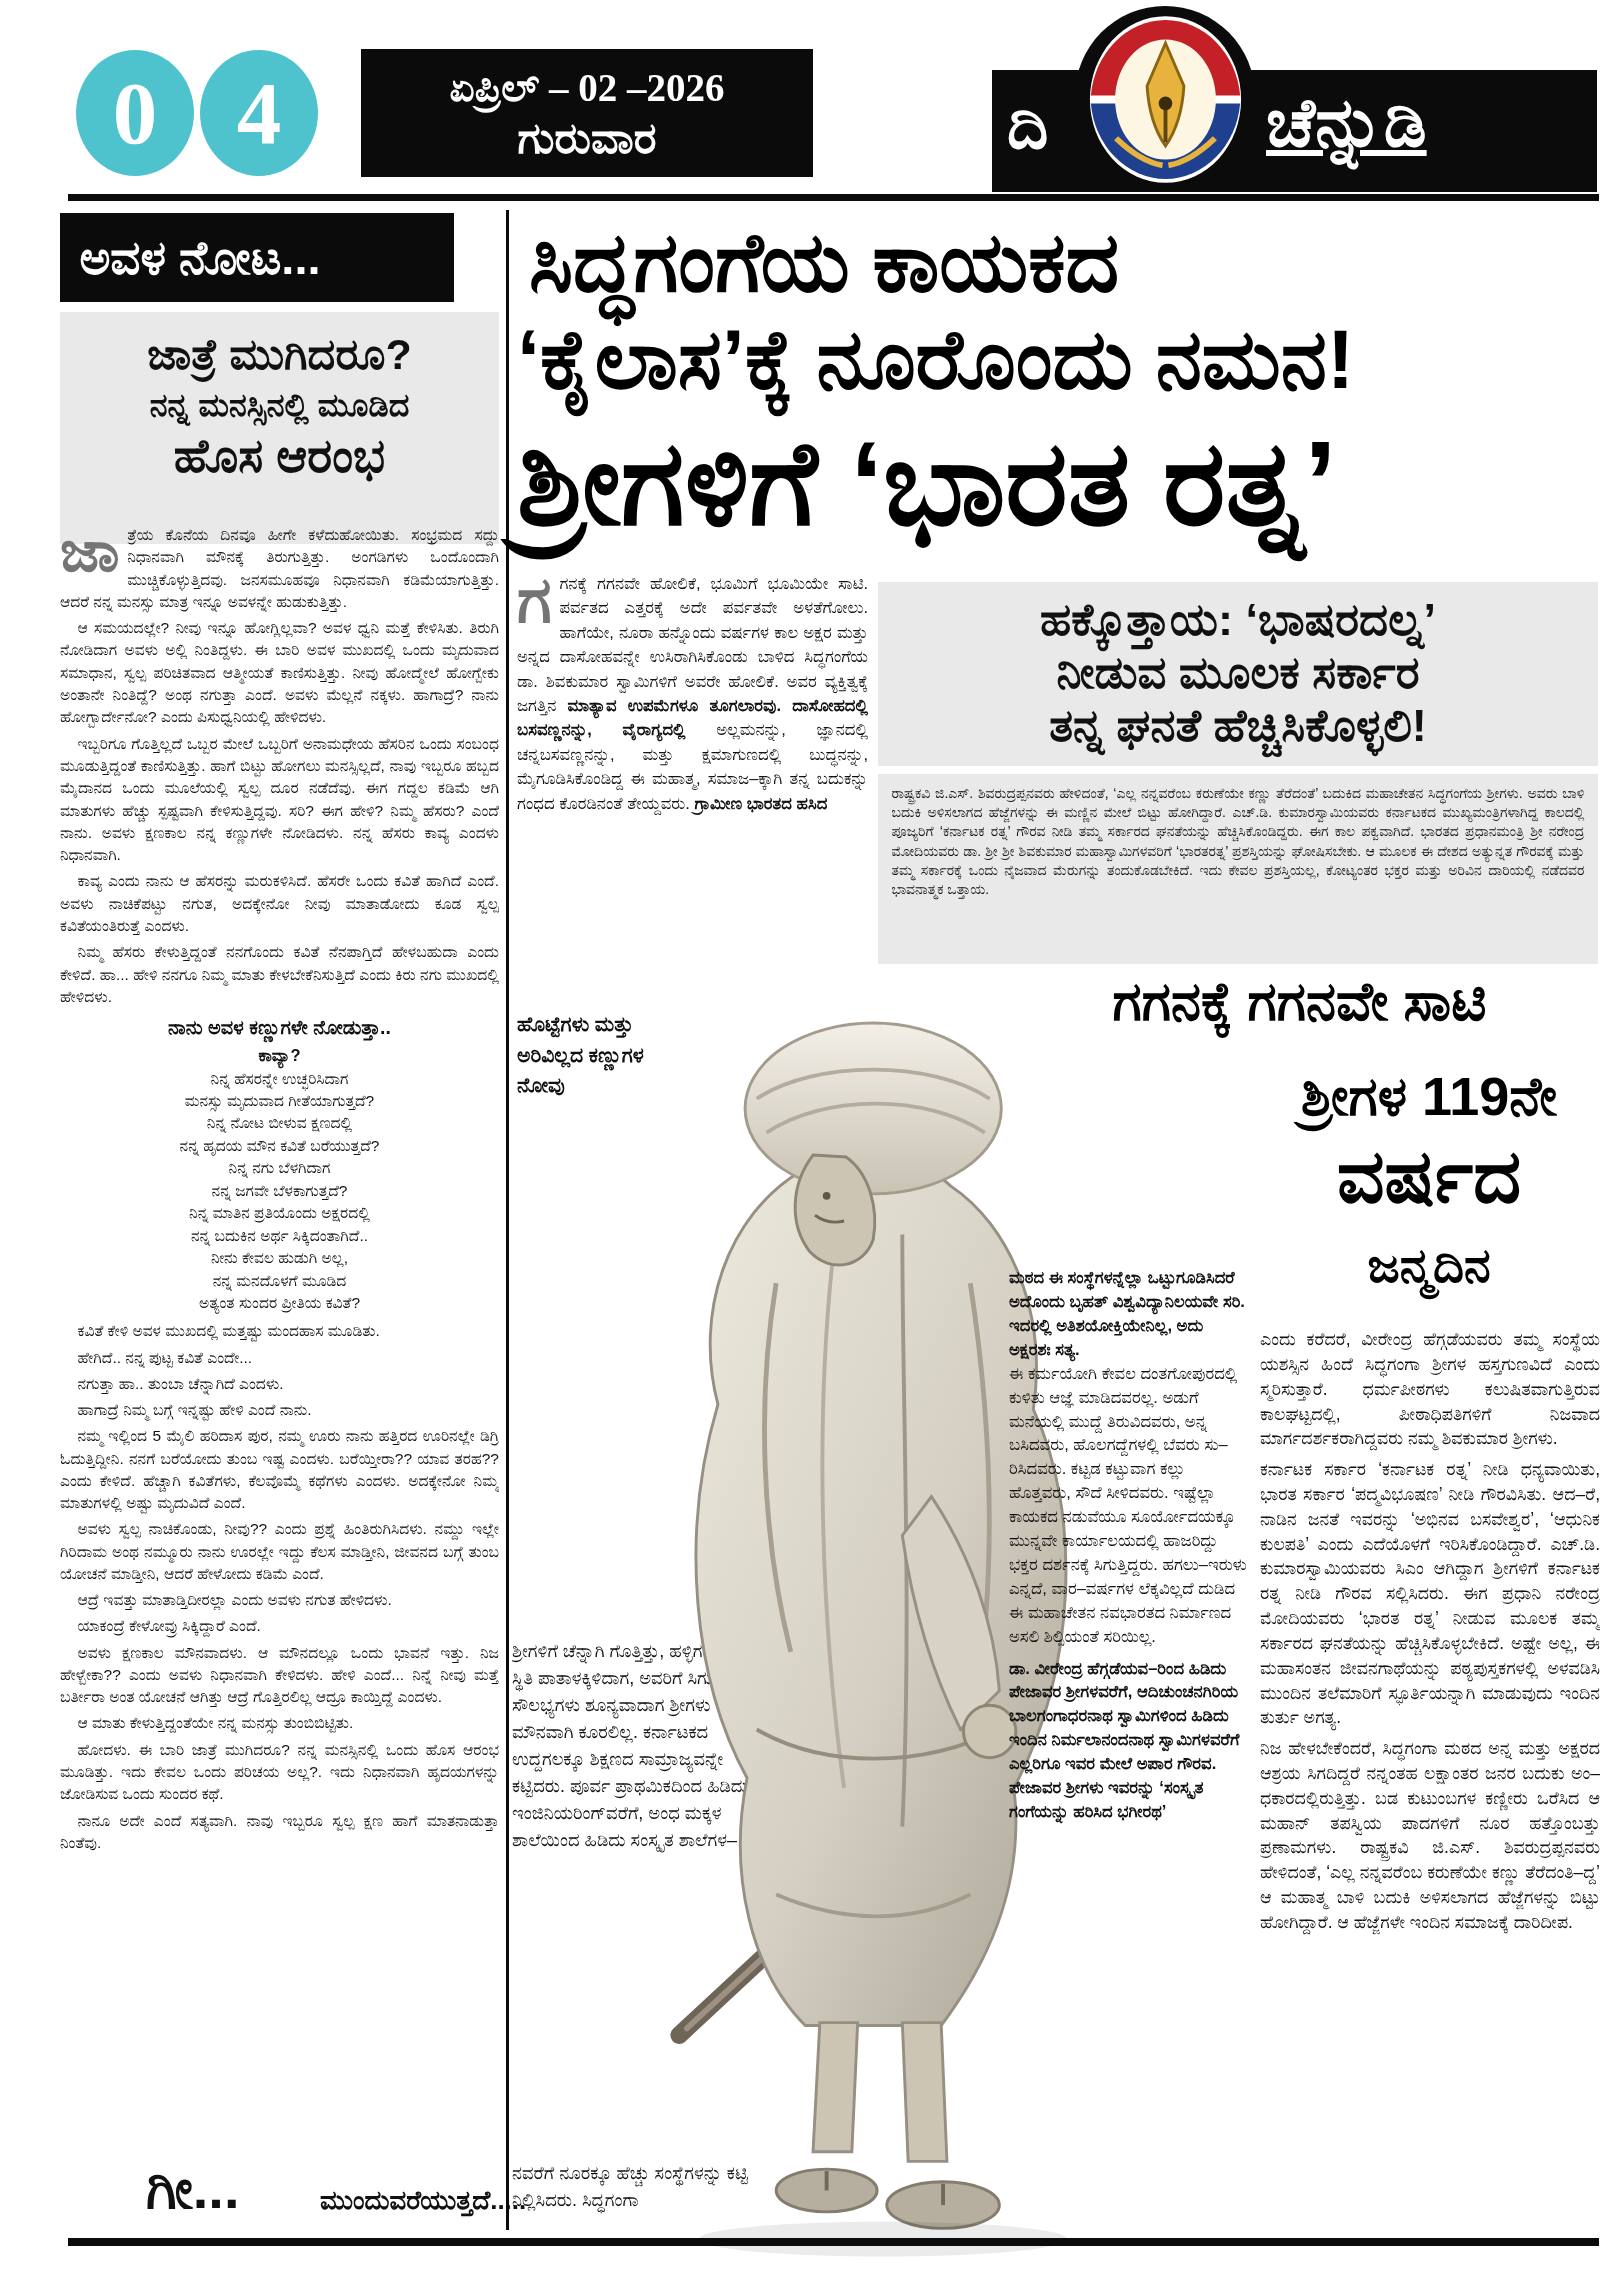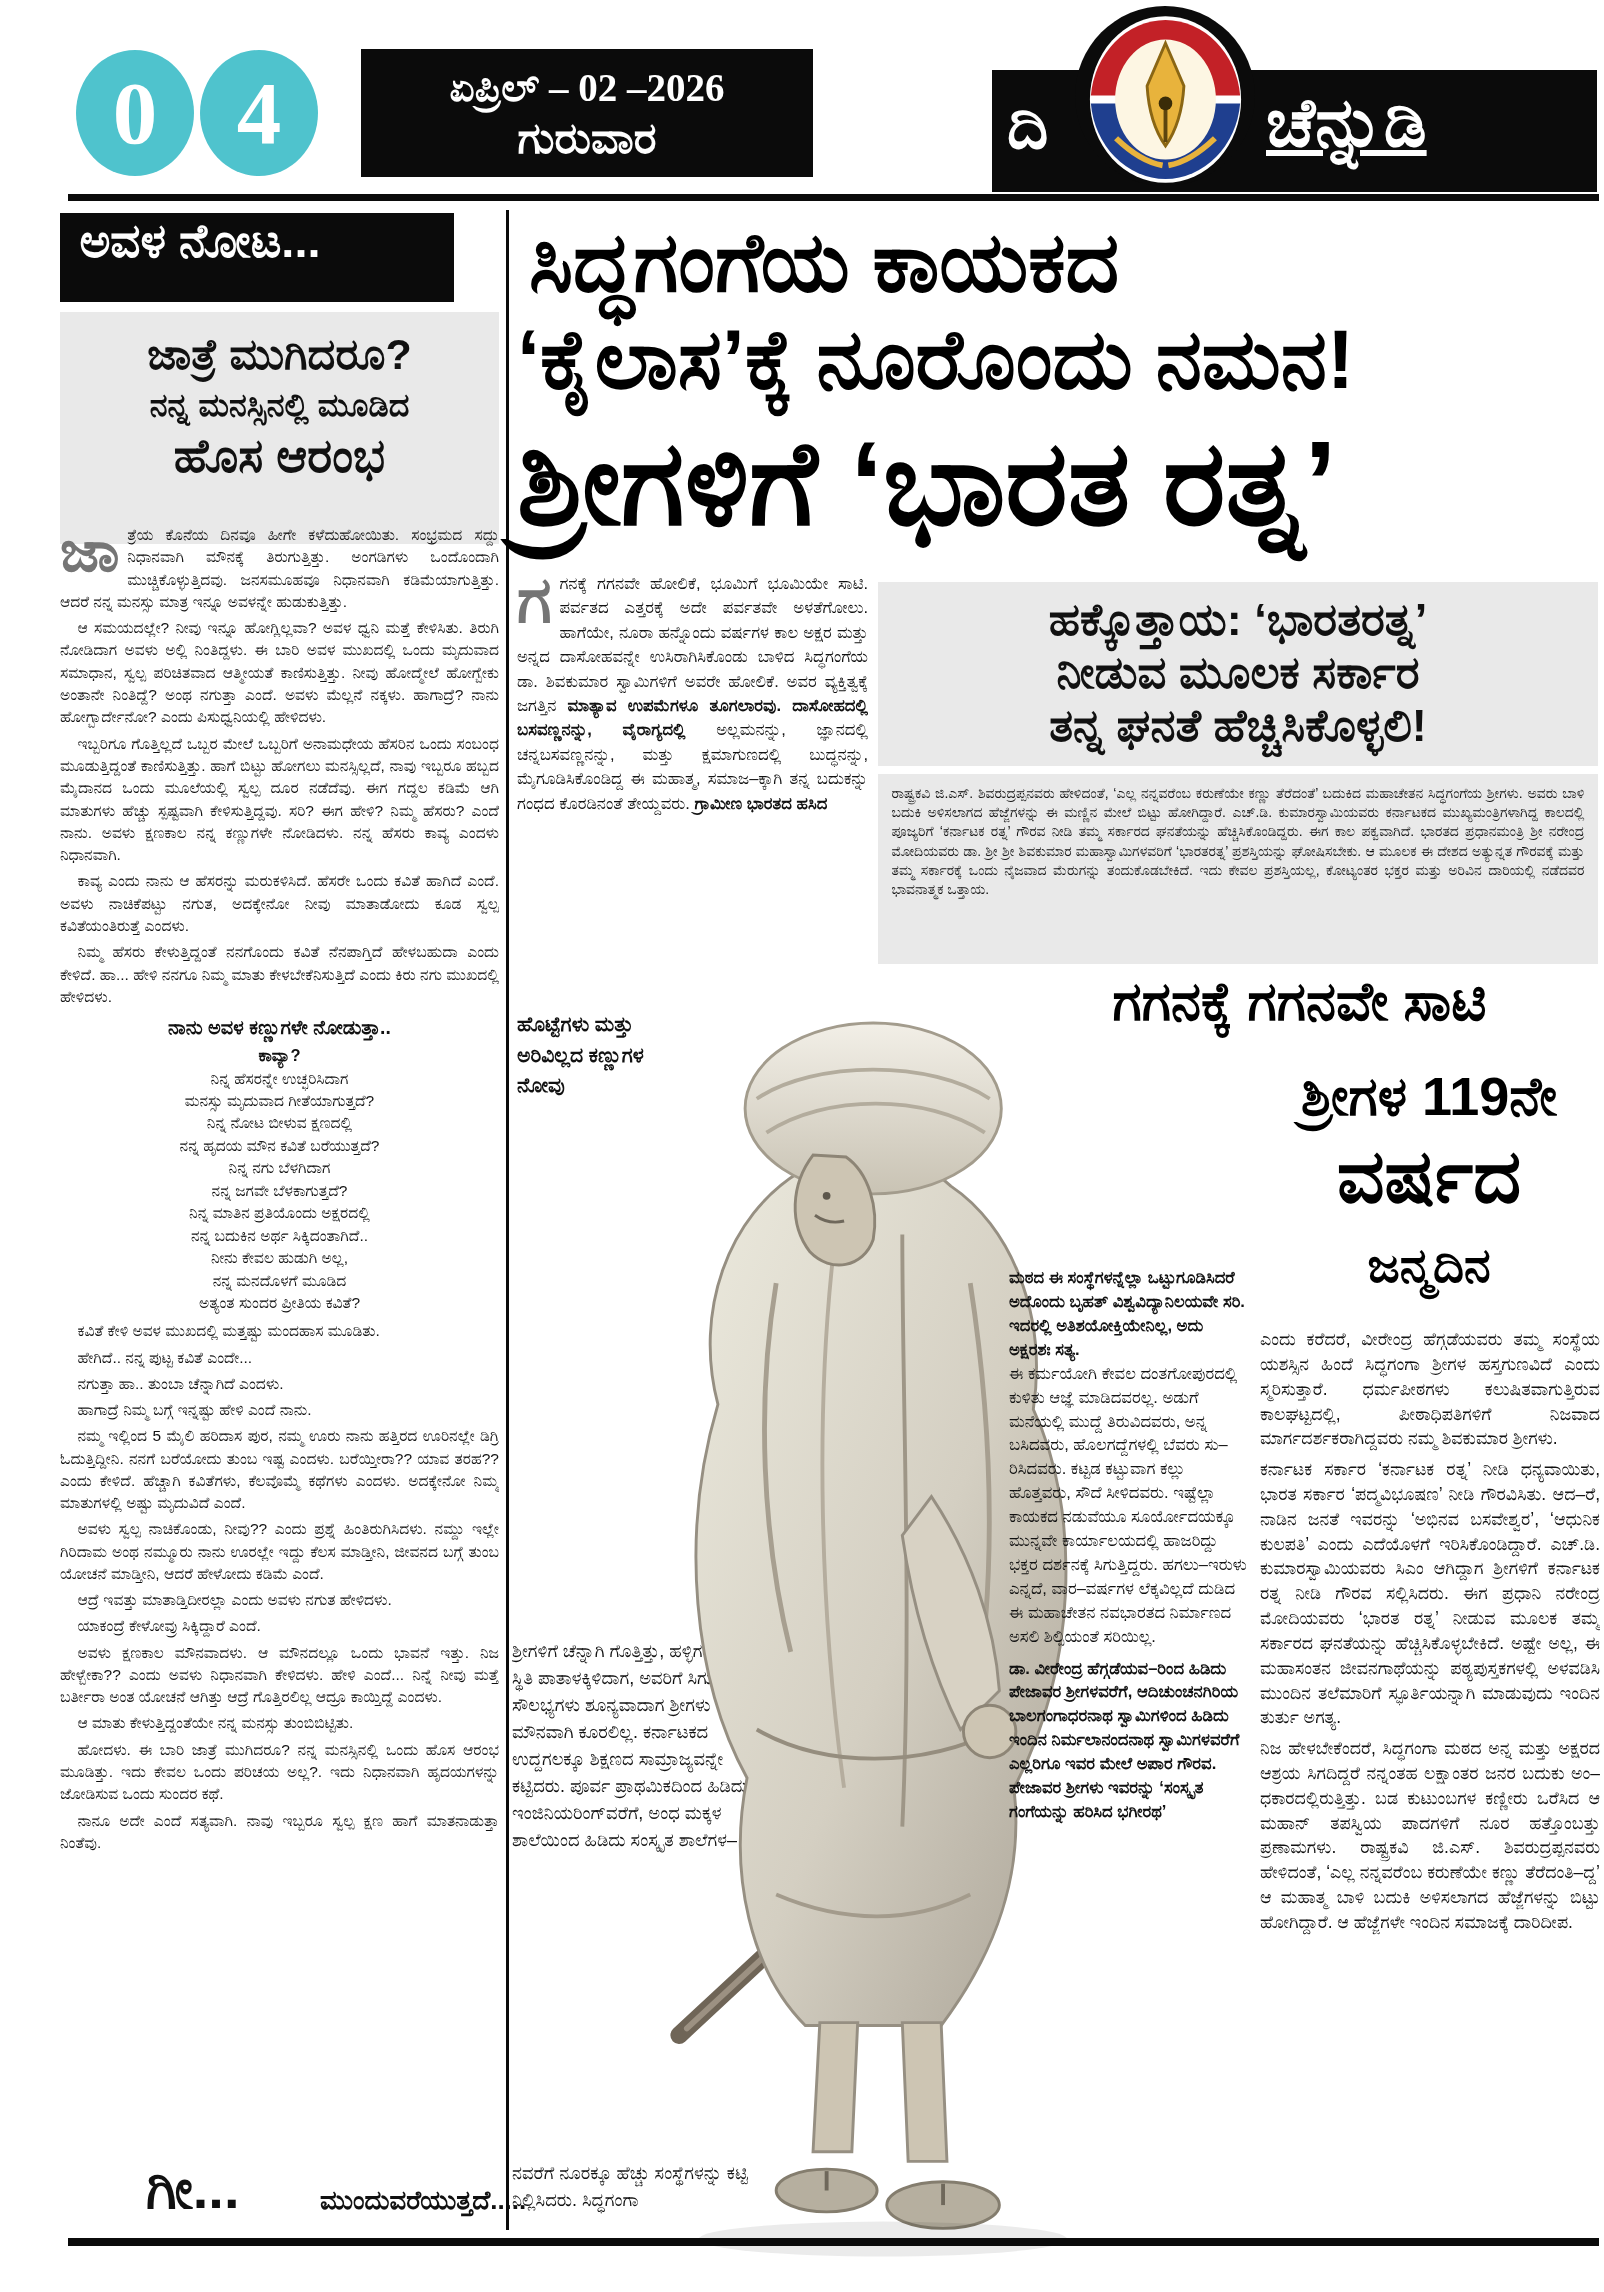--- a/index.html
+++ b/index.html
@@ -54,21 +54,21 @@
     <path d="M158 92 A78 86 0 0 1 81 170 A78 86 0 0 1 4 92 Z" fill="#1f3f8f"></path>
     <ellipse cx="81" cy="88" rx="52" ry="62" fill="#fdf6e3"></ellipse>
     <path d="M81 30 L100 74 C98 108 88 126 81 136 C74 126 64 108 62 74 Z" fill="#e8b33c" stroke="#8a6614" stroke-width="3"></path>
     <line x1="81" y1="96" x2="81" y2="132" stroke="#5d450e" stroke-width="4"></line>
     <circle cx="81" cy="92" r="7" fill="#3a2c08"></circle>
     <path d="M30 128 Q55 152 78 156" stroke="#e8b33c" stroke-width="6" fill="none"></path>
     <path d="M132 128 Q107 152 84 156" stroke="#e8b33c" stroke-width="6" fill="none"></path>
   </svg>
   <div class="abs rule" style="left:68px;top:194px;width:1531px;height:6.8px;"></div>
 
-  <div class="abs banner" style="left:60px;top:213px;width:394px;height:89px;display:flex;">
+  <div class="abs banner" style="left:60px;top:213px;width:394px;height:89px;display:flex;align-items:center;">
     <span class="white b" style="font-size:47px;padding-left:19.4px;">ಅವಳ ನೋಟ...</span>
   </div>
   <div class="abs graybox c" style="left:60px;top:312px;width:439px;height:232px;">
     <div class="b" style="font-size:43px;margin-top:17.5px;">ಜಾತ್ರೆ ಮುಗಿದರೂ?</div>
     <div class="b" style="font-size:32px;margin-top:7.8px;">ನನ್ನ ಮನಸ್ಸಿನಲ್ಲಿ ಮೂಡಿದ</div>
     <div class="b" style="font-size:47px;margin-top:3.9px;">ಹೊಸ ಆರಂಭ</div>
   </div>
 
   <div class="abs story just clip" style="left:60px;top:524px;width:439px;height:1638px;font-size:15.5px;line-height:1.44;">
     <p class="noind">
@@ -109,21 +109,21 @@
   <div class="abs b" style="left:146px;top:2156px;font-size:56px;">ಗೀ...</div>
   <div class="abs b" style="left:320px;top:2185px;font-size:26px;">ಮುಂದುವರೆಯುತ್ತದೆ.....</div>
 
   <div class="abs rule" style="left:506px;top:210px;width:2.9px;height:2020px;"></div>
 
   <div class="abs headline" style="left:529px;top:215px;width:1072px;font-size:83px;">ಸಿದ್ಧಗಂಗೆಯ ಕಾಯಕದ</div>
   <div class="abs headline" style="left:517px;top:312px;width:1087px;font-size:83px;">‘ಕೈಲಾಸ’ಕ್ಕೆ ನೂರೊಂದು ನಮನ!</div>
   <div class="abs headline" style="left:517px;top:415px;width:1087px;font-size:118px;">ಶ್ರೀಗಳಿಗೆ ‘ಭಾರತ ರತ್ನ’</div>
 
   <div class="abs graybox c" style="left:878px;top:582px;width:720px;height:184px;">
-    <div class="b" style="font-size:45px;margin-top:11.6px;">ಹಕ್ಕೊತ್ತಾಯ: ‘ಭಾರತರತ್ನ’</div>
+    <div class="b" style="font-size:45px;margin-top:11.6px;">ಹಕ್ಕೊತ್ತಾಯ: ‘ಭಾಷರದಲ್ನ’</div>
     <div class="b" style="font-size:45px;">ನೀಡುವ ಮೂಲಕ ಸರ್ಕಾರ</div>
     <div class="b" style="font-size:45px;">ತನ್ನ ಘನತೆ ಹೆಚ್ಚಿಸಿಕೊಳ್ಳಲಿ!</div>
   </div>
 
   <div class="abs graybox just clip" style="left:878px;top:774px;width:720px;height:190px;font-size:14px;line-height:1.38;padding:9.7px 13.6px;box-sizing:border-box;">ರಾಷ್ಟ್ರಕವಿ ಜಿ.ಎಸ್. ಶಿವರುದ್ರಪ್ಪನವರು ಹೇಳಿದಂತೆ, ‘ಎಲ್ಲ ನನ್ನವರೆಂಬ ಕರುಣೆಯೇ ಕಣ್ಣು ತೆರೆದಂತೆ’ ಬದುಕಿದ ಮಹಾಚೇತನ ಸಿದ್ಧಗಂಗೆಯ ಶ್ರೀಗಳು. ಅವರು ಬಾಳಿ ಬದುಕಿ ಅಳಿಸಲಾಗದ ಹೆಜ್ಜೆಗಳನ್ನು ಈ ಮಣ್ಣಿನ ಮೇಲೆ ಬಿಟ್ಟು ಹೋಗಿದ್ದಾರೆ. ಎಚ್.ಡಿ. ಕುಮಾರಸ್ವಾಮಿಯವರು ಕರ್ನಾಟಕದ ಮುಖ್ಯಮಂತ್ರಿಗಳಾಗಿದ್ದ ಕಾಲದಲ್ಲಿ ಪೂಜ್ಯರಿಗೆ ‘ಕರ್ನಾಟಕ ರತ್ನ’ ಗೌರವ ನೀಡಿ ತಮ್ಮ ಸರ್ಕಾರದ ಘನತೆಯನ್ನು ಹೆಚ್ಚಿಸಿಕೊಂಡಿದ್ದರು. ಈಗ ಕಾಲ ಪಕ್ವವಾಗಿದೆ. ಭಾರತದ ಪ್ರಧಾನಮಂತ್ರಿ ಶ್ರೀ ನರೇಂದ್ರ ಮೋದಿಯವರು ಡಾ. ಶ್ರೀ ಶ್ರೀ ಶಿವಕುಮಾರ ಮಹಾಸ್ವಾಮಿಗಳವರಿಗೆ ‘ಭಾರತರತ್ನ’ ಪ್ರಶಸ್ತಿಯನ್ನು ಘೋಷಿಸಬೇಕು. ಆ ಮೂಲಕ ಈ ದೇಶದ ಅತ್ಯುನ್ನತ ಗೌರವಕ್ಕೆ ಮತ್ತು ತಮ್ಮ ಸರ್ಕಾರಕ್ಕೆ ಒಂದು ನೈಜವಾದ ಮೆರುಗನ್ನು ತಂದುಕೊಡಬೇಕಿದೆ. ಇದು ಕೇವಲ ಪ್ರಶಸ್ತಿಯಲ್ಲ, ಕೋಟ್ಯಂತರ ಭಕ್ತರ ಮತ್ತು ಅರಿವಿನ ದಾರಿಯಲ್ಲಿ ನಡೆದವರ ಭಾವನಾತ್ಮಕ ಒತ್ತಾಯ.</div>
 
   <div class="abs just clip" style="left:517px;top:571px;width:351px;height:433px;font-size:16.5px;line-height:1.48;">
     <span class="dropcap" style="font-size:64px;">ಗ</span>
     <span>ಗನಕ್ಕೆ ಗಗನವೇ ಹೋಲಿಕೆ, ಭೂಮಿಗೆ ಭೂಮಿಯೇ ಸಾಟಿ. ಪರ್ವತದ ಎತ್ತರಕ್ಕೆ ಅದೇ ಪರ್ವತವೇ ಅಳತೆಗೋಲು. ಹಾಗೆಯೇ, ನೂರಾ ಹನ್ನೊಂದು ವರ್ಷಗಳ ಕಾಲ ಅಕ್ಷರ ಮತ್ತು ಅನ್ನದ ದಾಸೋಹವನ್ನೇ ಉಸಿರಾಗಿಸಿಕೊಂಡು ಬಾಳಿದ ಸಿದ್ಧಗಂಗೆಯ ಡಾ. ಶಿವಕುಮಾರ ಸ್ವಾಮಿಗಳಿಗೆ ಅವರೇ ಹೋಲಿಕೆ. ಅವರ ವ್ಯಕ್ತಿತ್ವಕ್ಕೆ ಜಗತ್ತಿನ</span>
     <span class="b">ಮಾತ್ಯಾವ ಉಪಮೆಗಳೂ ತೂಗಲಾರವು. ದಾಸೋಹದಲ್ಲಿ ಬಸವಣ್ಣನನ್ನು, ವೈರಾಗ್ಯದಲ್ಲಿ</span>

